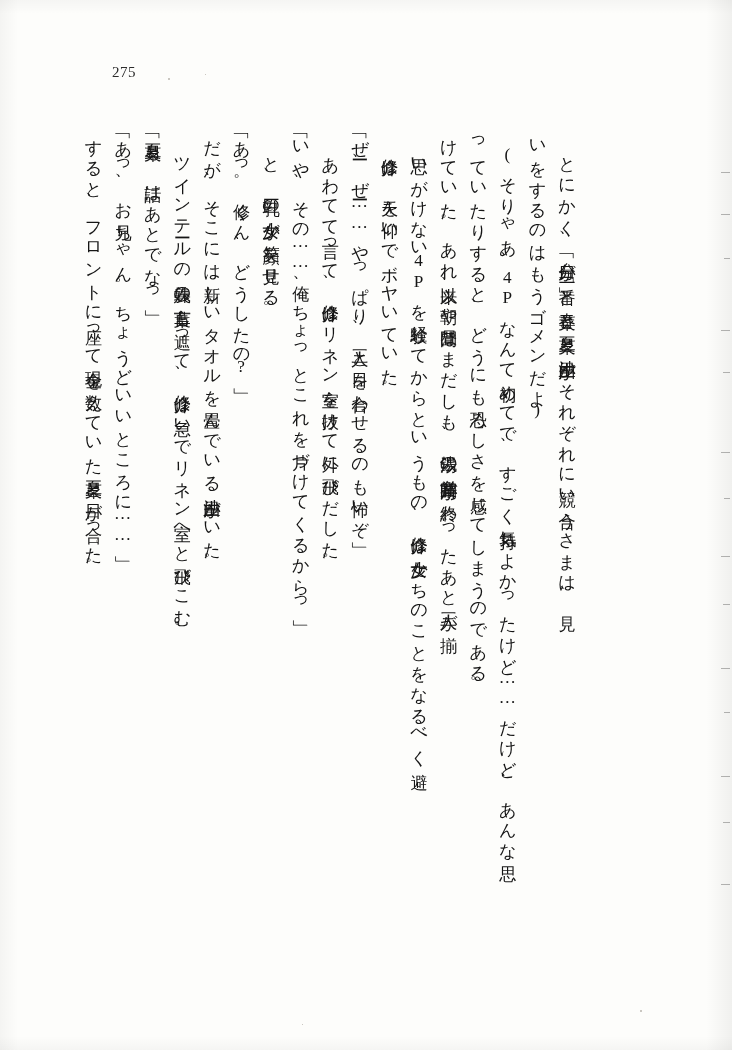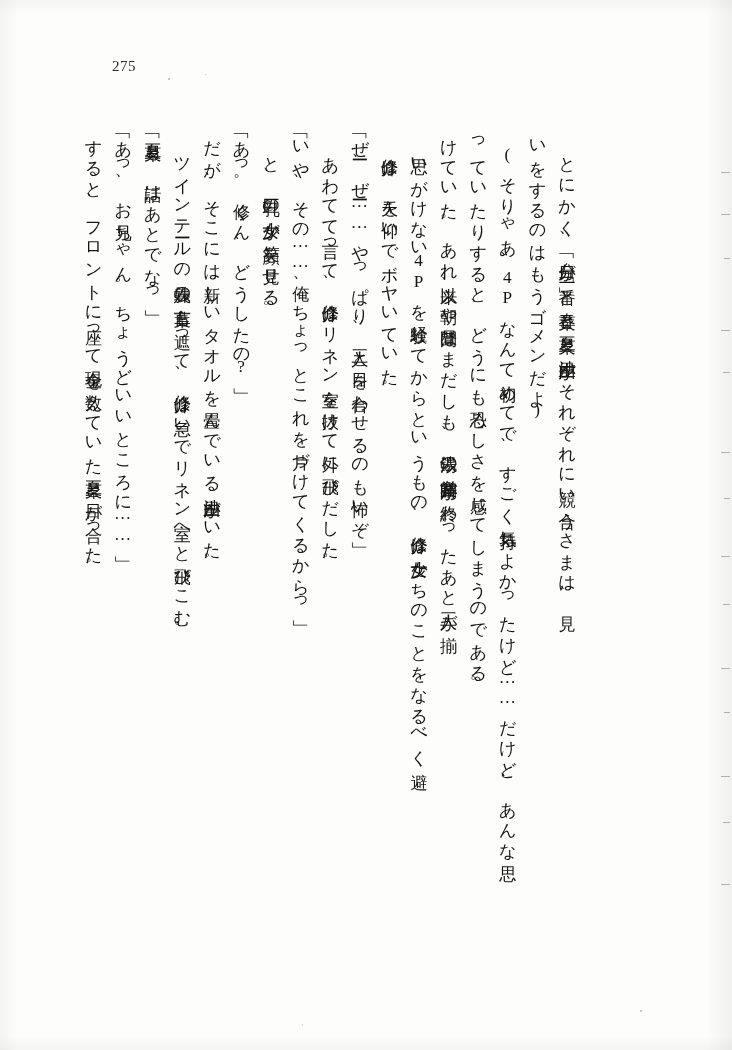--- a/index.html
+++ b/index.html
@@ -23,21 +23,21 @@
     inset: 0;
     background:
       linear-gradient(to right, rgba(0,0,0,0.035) 0px, rgba(0,0,0,0) 18px),
       linear-gradient(to left, rgba(0,0,0,0.05) 0px, rgba(0,0,0,0) 26px),
       linear-gradient(to bottom, rgba(0,0,0,0.03) 0px, rgba(0,0,0,0) 14px),
       linear-gradient(to top, rgba(0,0,0,0.03) 0px, rgba(0,0,0,0) 14px);
     pointer-events: none;
   }
   .page-number {
     position: absolute;
-    top: 58px;
+    top: 64px;
     left: 112px;
     font-size: 15px;
     letter-spacing: 0.5px;
     color: #2b2b2b;
   }
   
   .text-block {
     position: absolute;
     top: 128px;
     right: 84px;

